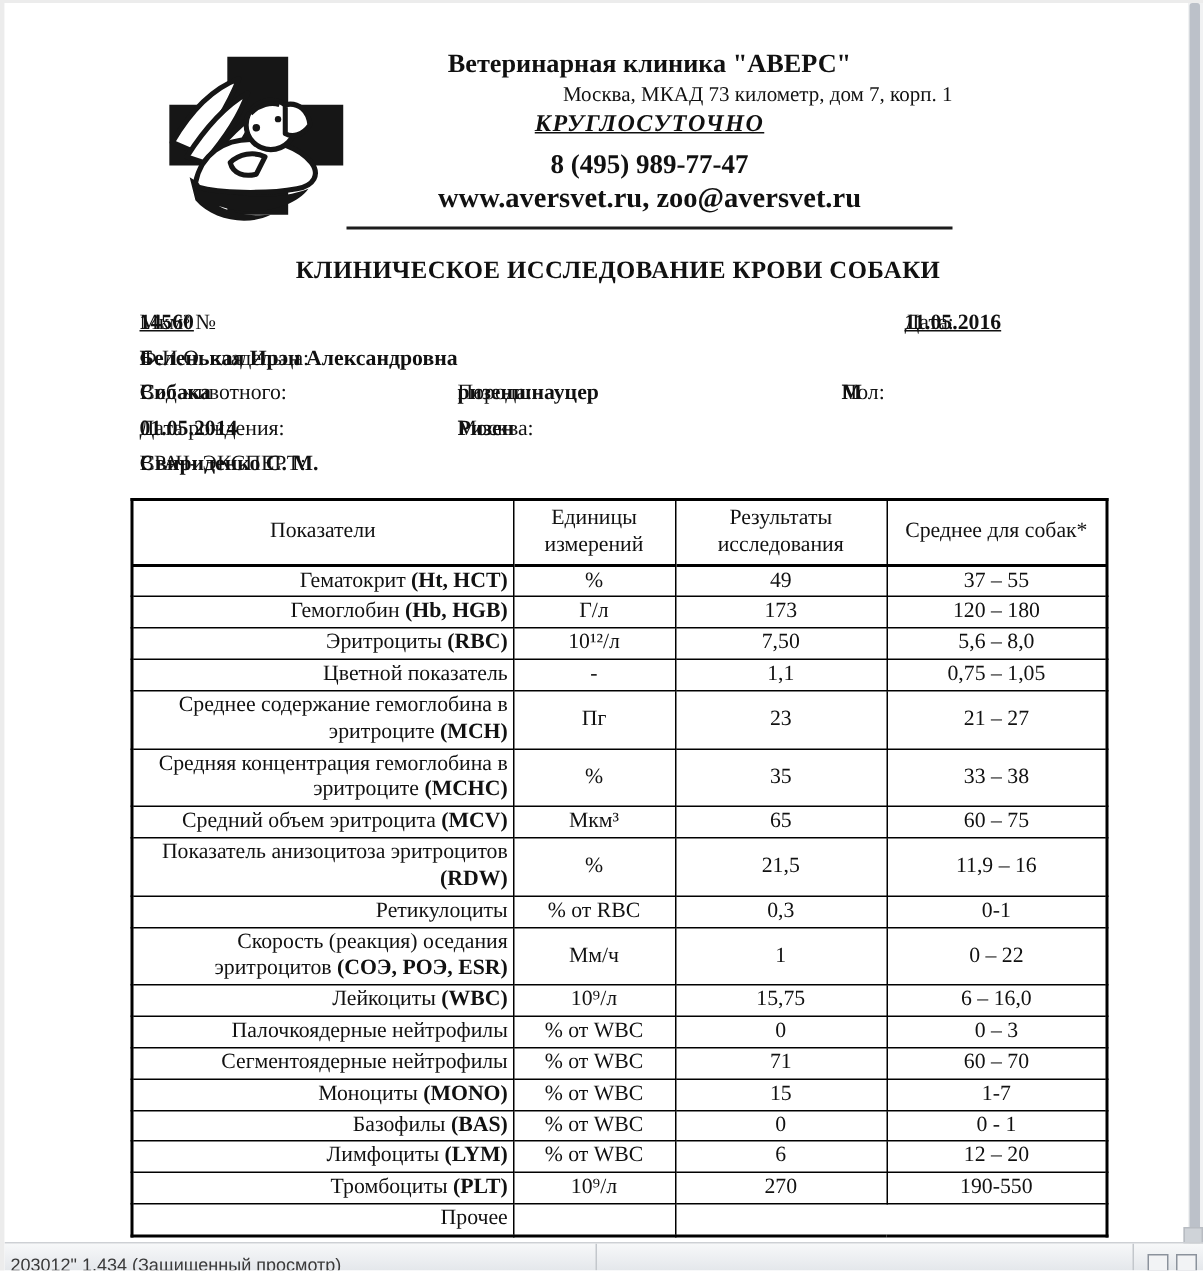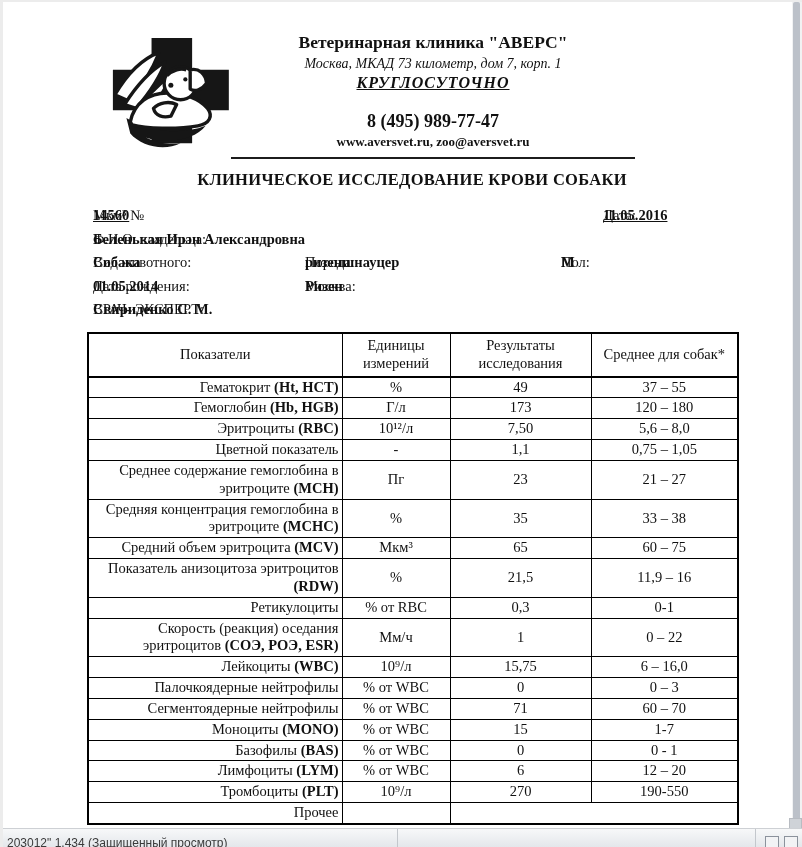--- a/index.html
+++ b/index.html
@@ -8,25 +8,25 @@
     font-family:"Liberation Serif", serif; color:#111; overflow:hidden;
     border-left:3px solid #ececec; border-top:2px solid #ececec; box-sizing:border-box;
   }
   .page{position:absolute; left:0; top:0; right:0; bottom:18px; background:#fff;}
 
   
   .logo{position:absolute; left:98px; top:33px; width:132px; height:114px;}
   .lh{position:absolute; left:228px; top:30px; width:404px; text-align:center;
       padding-bottom:7px; border-bottom:2px solid #1c1c1c;}
   .clinic-name{font-size:17.5px; font-weight:bold; margin-bottom:3px;}
-  .addr{font-size:14px; font-style:italic; margin-bottom:2px;}
+  .addr{font-size:14px; margin-bottom:2px;text-align:right;}
   .hours{font-size:16px; font-weight:bold; font-style:italic; text-decoration:underline;
-         letter-spacing:1px; margin-bottom:19px;}
+         letter-spacing:1px; margin-bottom:7px;}
   .phone{font-size:18px; font-weight:bold; margin-bottom:2px;}
-  .web{font-size:13px; font-weight:bold;}
+  .web{font-size:19px; font-weight:bold;}
 
   .doc-title{position:absolute; left:84px; top:168px; width:650px; text-align:center;
              font-size:16.5px; font-weight:bold; letter-spacing:.3px;}
 
   
   .info span{position:absolute; font-size:14.5px; white-space:nowrap;}
   .b{font-weight:bold;}
   .u{text-decoration:underline;}
 
   

